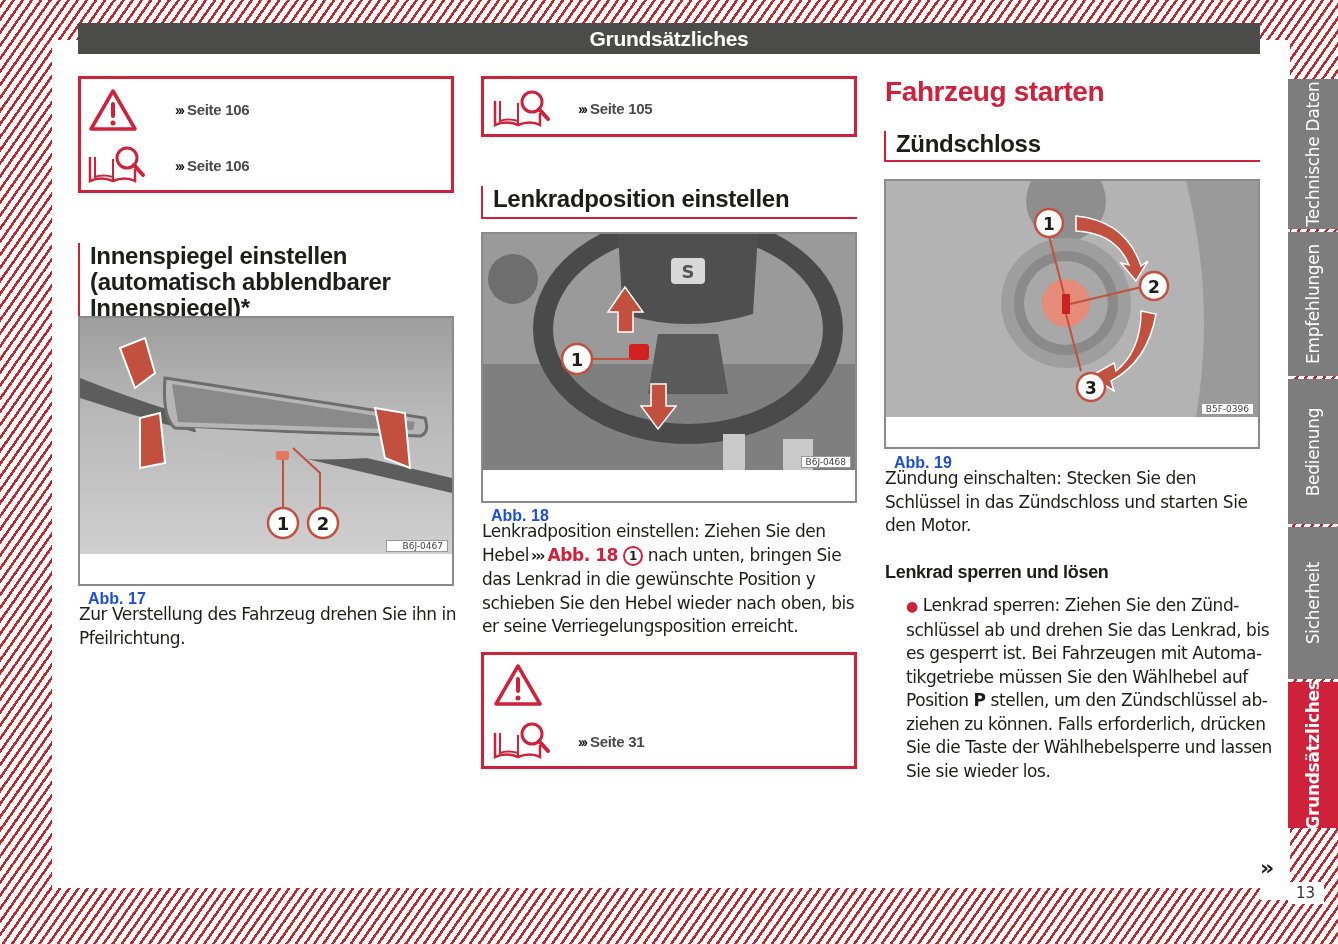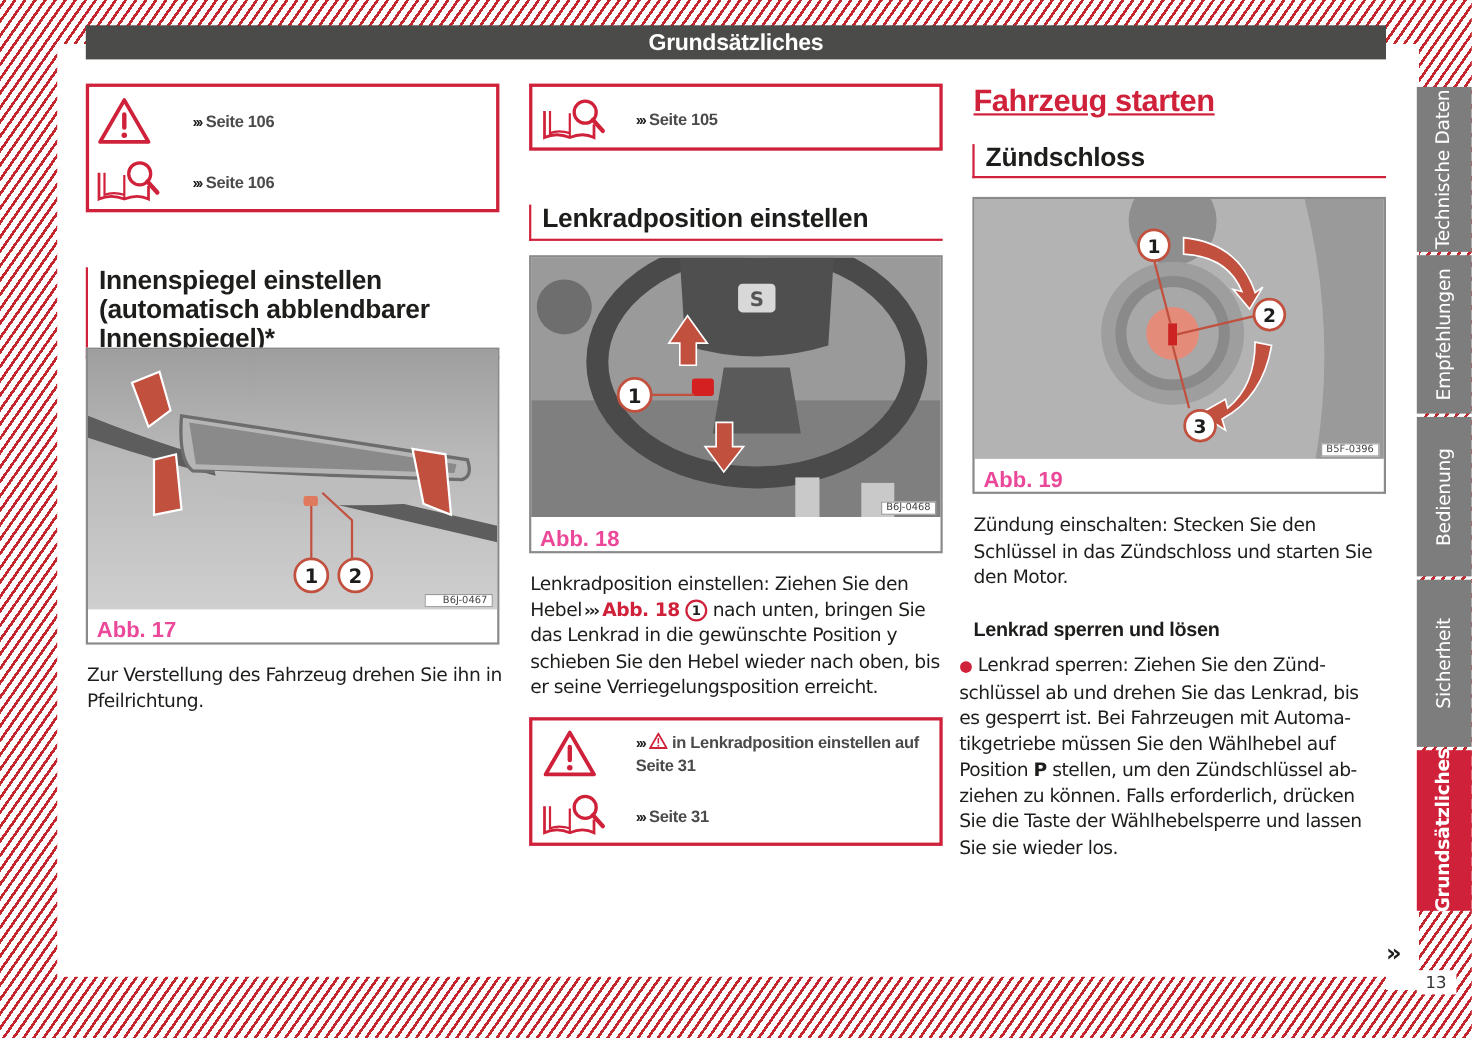--- a/index.html
+++ b/index.html
@@ -35,29 +35,29 @@
     font-size: 15px; color: #4a4a4a; letter-spacing: -0.3px; line-height: 20px;
   }
   .ref-text .arr { color: #1d1d1b; font-size: 14px; letter-spacing: -2px; margin-right: 4px; }
   .section-h {
     position: absolute; border-left: 2px solid #d0213a; border-bottom: 2px solid #d0213a;
     font-family: "Liberation Sans", sans-serif; font-weight: bold; font-size: 24px;
     color: #1d1d1b; padding-left: 10px; line-height: 26px; letter-spacing: -0.3px;
   }
   .big-h {
     position: absolute; font-family: "Liberation Sans", sans-serif; font-weight: bold;
-    font-size: 28px; color: #d0213a; letter-spacing: -0.4px; text-decoration: underline;
+    font-size: 28px; color: #d0213a; letter-spacing: -0.4px;
   }
   .figure {
     position: absolute; border: 2px solid #8a8a8a; background: #fff;
   }
   .figure .img { position: absolute; left: 0; top: 0; right: 0; overflow: hidden; }
   .figure .caption {
     position: absolute; left: 8px; font-family: "Liberation Sans", sans-serif; font-weight: bold;
-    font-size: 20px; color: #ec4899;
+    font-size: 16px; color: #1d4ed8; margin-top: 28px;
   }
   .figcode {
     position: absolute; right: 4px; background: #fff; font-size: 9px; color: #444;
     padding: 0 4px; font-family: "DejaVu Sans", sans-serif; border: 1px solid #999;
   }
   .body-text {
     position: absolute; font-family: "DejaVu Sans", sans-serif; font-size: 17px;
     line-height: 23.5px; color: #1d1d1b; letter-spacing: -0.45px;
   }
   .body-text p { margin-bottom: 10px; }
@@ -186,25 +186,20 @@
 <div class="body-text" style="left:482px;top:520px;width:380px;">
   <p><span>Lenkradposition einstellen: Ziehen Sie den Hebel</span><span class="arr-inline">›››</span><span class="red-b">Abb. 18</span> <span class="circ">1</span> <span>nach unten, bringen Sie das Lenkrad in die gewünschte Position y schieben Sie den Hebel wieder nach oben, bis er seine Verriegelungsposition erreicht.</span></p>
 </div>
 
 <div class="refbox" style="left:481px;top:652px;width:376px;height:117px;">
   <svg class="ref-icon" style="left:9px;top:8px;" width="50" height="44" viewBox="0 0 50 44">
     <path d="M25 3 L47 41 L3 41 Z" fill="none" stroke="#d0213a" stroke-width="3.5" stroke-linejoin="round"></path>
     <rect x="23" y="14" width="4" height="16" rx="2" fill="#d0213a"></rect>
     <circle cx="25" cy="35" r="2.5" fill="#d0213a"></circle>
   </svg>
-  <div class="ref-text" style="left:94px;top:10px;width:270px;line-height:21px;"><span class="arr">›››</span><svg width="17" height="15" viewBox="0 0 17 15" style="vertical-align:-1px;margin-right:4px;">
-        <path d="M8.5 1 L16 14 L1 14 Z" fill="none" stroke="#d0213a" stroke-width="1.6"></path>
-        <rect x="7.8" y="5" width="1.4" height="5" fill="#d0213a"></rect>
-        <circle cx="8.5" cy="12" r="0.9" fill="#d0213a"></circle>
-      </svg><span>in Lenkradposition einstellen auf Seite 31</span></div>
   <svg class="ref-icon" style="left:8px;top:66px;" width="62" height="40" viewBox="0 0 62 40">
     <path d="M3 12 L3 36 Q14 31 26 36 Q38 31 48 36 L48 24" fill="none" stroke="#d0213a" stroke-width="2.5"></path>
     <path d="M26 14 L26 36 M8 12 L8 32 Q16 29 26 32" fill="none" stroke="#d0213a" stroke-width="2"></path>
     <circle cx="40" cy="13" r="10" fill="none" stroke="#d0213a" stroke-width="3"></circle>
     <line x1="47" y1="20" x2="56" y2="30" stroke="#d0213a" stroke-width="4" stroke-linecap="round"></line>
   </svg>
   <div class="ref-text" style="left:94px;top:77px;"><span class="arr">›››</span><span>Seite 31</span></div>
 </div>
 
 <div class="big-h" style="left:885px;top:76px;">Fahrzeug starten</div>
@@ -238,21 +233,21 @@
   <div class="figcode" style="top:222px;">B5F-0396</div>
   <div class="caption" style="top:245px;">Abb. 19</div>
 </div>
 
 <div class="body-text" style="left:885px;top:467px;width:380px;">
   <p>Zündung einschalten: Stecken Sie den Schlüssel in das Zündschloss und starten Sie den Motor.</p>
 </div>
 
 <div class="sub-h" style="left:885px;top:562px;">Lenkrad sperren und lösen</div>
 
-<div class="body-text" style="left:872px;top:594px;width:382px;">
+<div class="body-text" style="left:906px;top:594px;width:382px;">
   <p style="margin-bottom:6px;"><span class="bullet">●</span><span>Lenkrad sperren: Ziehen Sie den Zünd-schlüssel ab und drehen Sie das Lenkrad, bis es gesperrt ist. Bei Fahrzeugen mit Automa-tikgetriebe müssen Sie den Wählhebel auf Position</span> <b>P</b> <span>stellen, um den Zündschlüssel ab-ziehen zu können. Falls erforderlich, drücken Sie die Taste der Wählhebelsperre und lassen Sie sie wieder los.</span></p>
 </div>
 
 <div class="cont-arrow">»</div>
 
 <div class="side-tab" style="top:79px;height:150px;">
     <span>Technische Daten</span>
   </div>
 <div class="side-tab" style="top:232px;height:144px;">
     <span>Empfehlungen</span>

